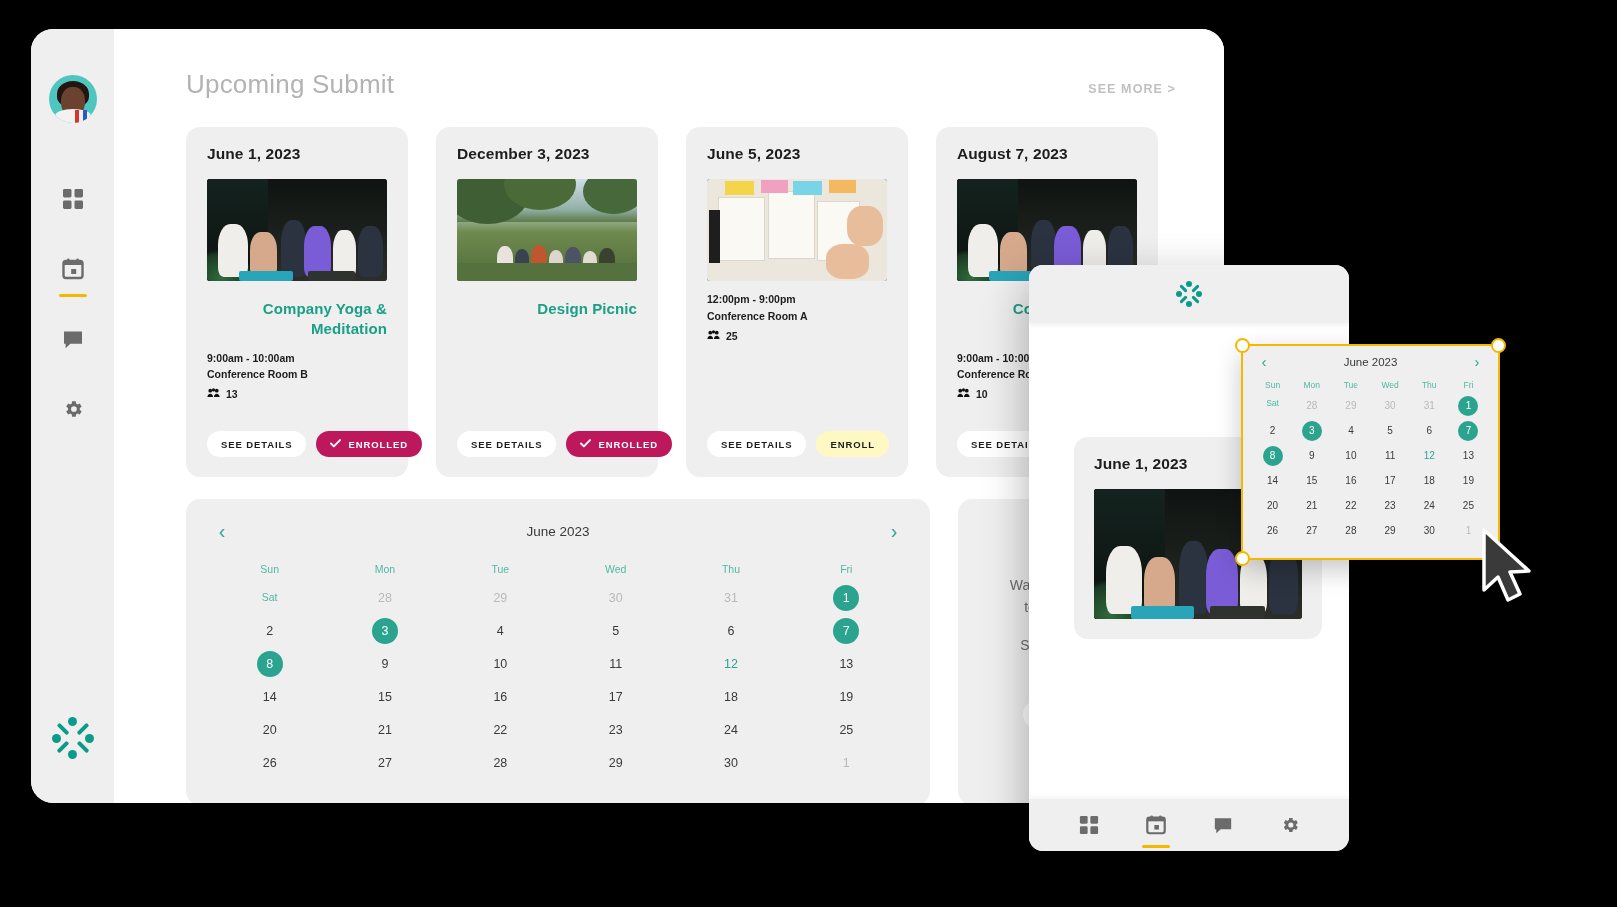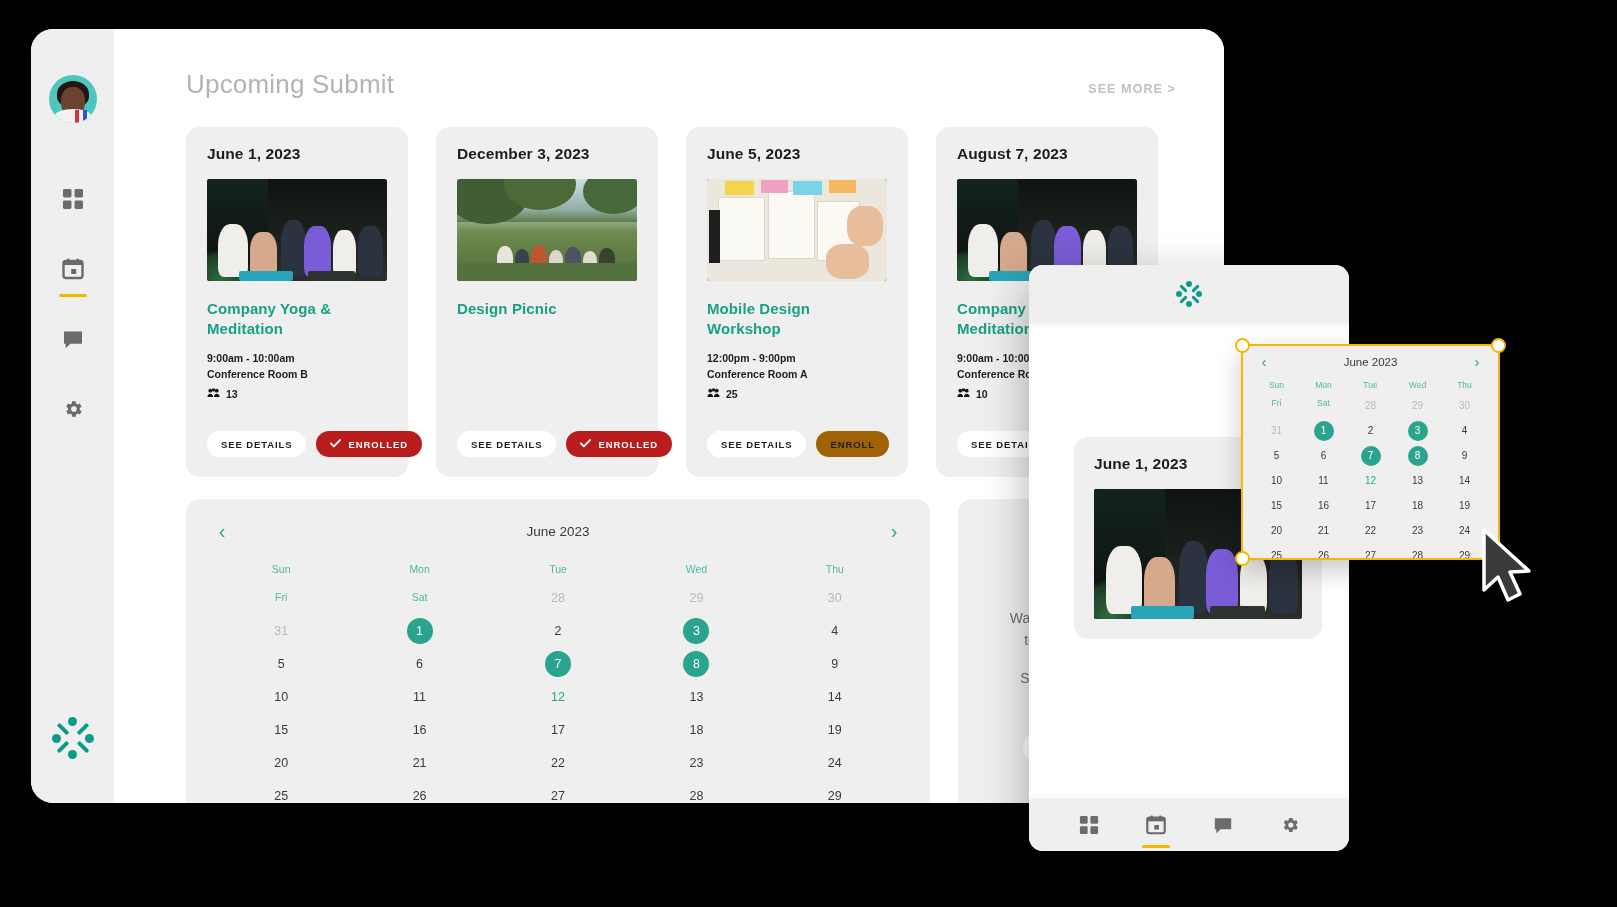--- a/index.html
+++ b/index.html
@@ -96,49 +96,49 @@
     display: flex; flex-direction: column;
     min-height: 350px;
   }
   .card-date { font-size: 15.5px; font-weight: 700; color:#1d1d1d; letter-spacing:.1px; }
   .card-photo {
     margin-top: 16px; width: 100%; height: 102px; border-radius: 3px;
     overflow: hidden; position: relative; background:#2a2a28;
   }
   .card-title {
     margin-top: 18px; font-size: 15px; font-weight: 700; color:#1aa086;
-    line-height: 1.35; letter-spacing:.1px;
+    line-height: 1.35; letter-spacing:.1px;text-align:right;
   }
   .card-meta { margin-top: 10px; }
   .card-meta div { font-size: 10.5px; font-weight: 700; color:#1d1d1d; line-height: 1.6; }
   .card-att { display:flex; align-items:center; gap:6px; margin-top: 3px; }
   .card-att span { font-size: 10.5px; font-weight: 700; color:#1d1d1d; }
   .card-actions { margin-top: auto; display:flex; gap: 10px; align-items:center; }
   .btn {
     border: none; border-radius: 999px; cursor: pointer;
     font-size: 9.5px; font-weight: 700; letter-spacing: .9px;
     font-family: "Liberation Sans", sans-serif;
     padding: 0 14px; height: 26px;
     display:inline-flex; align-items:center; justify-content:center; gap:5px;
     white-space: nowrap;
   }
   .btn-details { background:#ffffff; color:#1d1d1d; }
-  .btn-enrolled { background:#b91c1c; color:#ffffff;gap:7px; }
-  .btn-enroll { background:#a16207; color:#1d1d1d;text-align:center; }
+  .btn-enrolled { background:#be185d; color:#ffffff;gap:7px; }
+  .btn-enroll { background:#fef9c3; color:#1d1d1d;text-align:center; }
 
   
   #bottom-row { display:flex; gap: 28px; margin-top: 22px; }
   #calendar-panel {
     flex: 0 0 744px; background:#efefef; border-radius: 14px;
     padding: 22px 26px 26px 26px;
   }
   .cal-head { display:flex; align-items:center; justify-content:space-between; }
   .cal-arrow { color:#2aa48f; font-size: 20px; cursor:pointer; line-height:1; width:20px; text-align:center; }
   .cal-month { font-size: 13.5px; color:#3a3a3a; }
-  .cal-grid { margin-top: 12px; display:grid; grid-template-columns: repeat(5, 1fr); }
+  .cal-grid { margin-top: 12px; display:grid; grid-template-columns: repeat(6, 1fr); }
   .cal-dow {
     font-size: 10.5px; color:#4fb8a3; text-align:center; padding: 10px 0 6px 0;
   }
   .cal-cell {
     height: 33px; display:flex; align-items:center; justify-content:center;
     font-size: 12.5px; color:#3a3a3a; cursor:pointer;
   }
   .cal-cell .pill {
     width: 26px; height: 26px; border-radius: 50%;
     display:flex; align-items:center; justify-content:center;
@@ -425,21 +425,20 @@
             <div class="sheet" style="left:34%;top:12%;width:26%;height:66%;"></div>
             <div class="sheet" style="left:61%;top:22%;width:24%;height:58%;"></div>
             <div class="sticky" style="left:10%;top:2%;width:16%;height:14%;background:#f4d54a;"></div>
             <div class="sticky" style="left:30%;top:1%;width:15%;height:13%;background:#f0a0c0;"></div>
             <div class="sticky" style="left:48%;top:2%;width:16%;height:14%;background:#7ad4e8;"></div>
             <div class="sticky" style="left:68%;top:1%;width:15%;height:13%;background:#f4b860;"></div>
             <div class="hand" style="right:2%;top:26%;width:20%;height:40%;"></div>
             <div class="hand" style="right:10%;bottom:2%;width:24%;height:34%;"></div>
             <div class="sticky" style="left:1%;top:30%;width:6%;height:52%;background:#1e1e1e;"></div>
           </div>
-          <div class="card-title">Mobile Design Workshop</div>
           <div class="card-meta">
             <div>12:00pm - 9:00pm</div>
             <div>Conference Room A</div>
             <div class="card-att">
               <span>
                 <svg width="13" height="10" viewBox="0 0 16 12">
                   <circle cx="4" cy="3.2" r="2.3" fill="#111"></circle>
                   <circle cx="12" cy="3.2" r="2.3" fill="#111"></circle>
                   <circle cx="8" cy="2.2" r="2" fill="#111"></circle>
                   <path d="M0.5 11c0-2.4 1.6-4 3.5-4s3.5 1.6 3.5 4z" fill="#111"></path>

